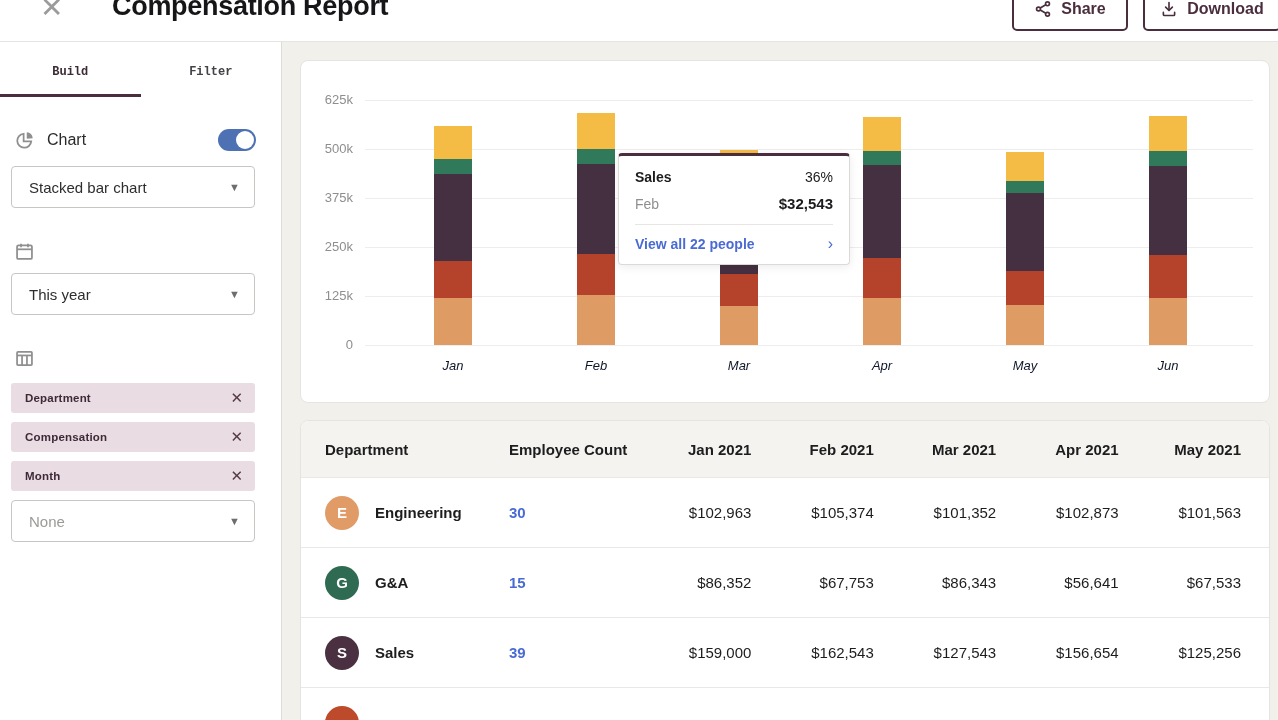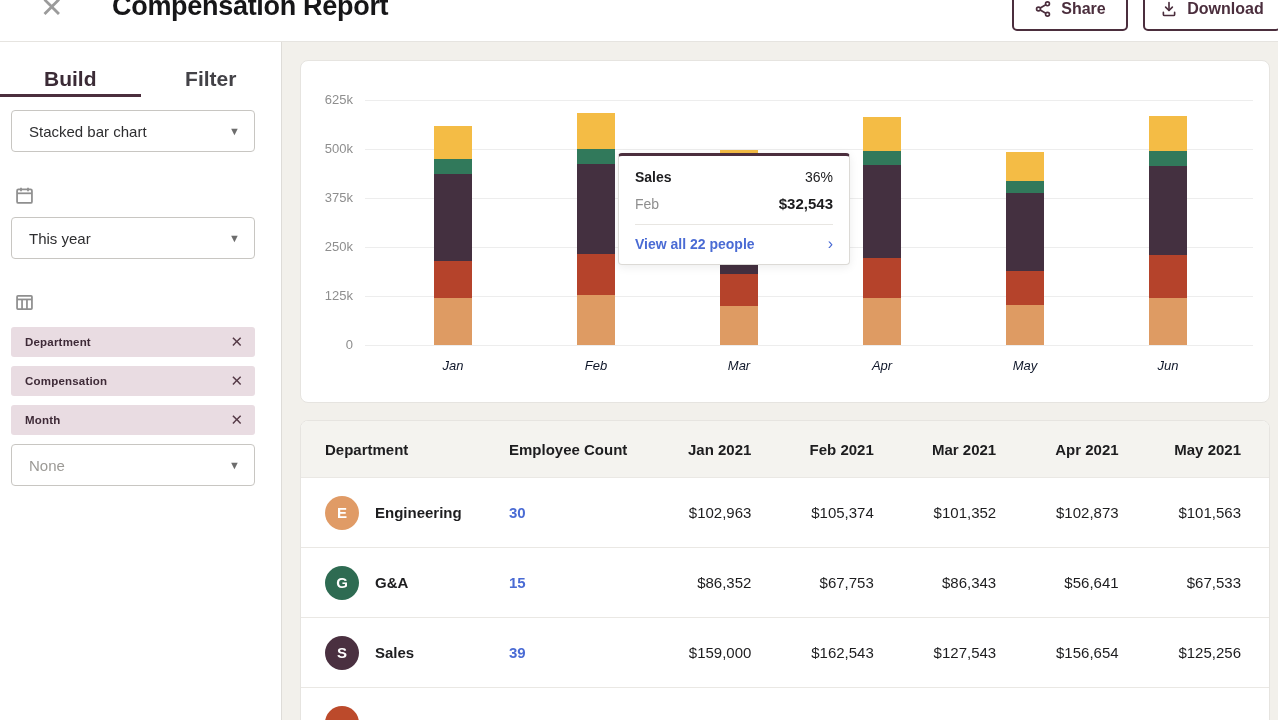--- a/index.html
+++ b/index.html
@@ -17,22 +17,22 @@
     border:2px solid #4b2e3d; border-radius:5px; display:flex; align-items:center;
     justify-content:center; gap:9px; font-size:16px; font-weight:700; color:#4b2e3d; }
   .hdr-btn.share { left:1012px; width:116px; }
   .hdr-btn.download { left:1143px; width:138px; }
 
   
   .sidebar { position:absolute; left:0; top:42px; width:282px; bottom:0; background:#fff;
     border-right:1px solid #dedcd8; z-index:20; }
   .tabs { display:flex; height:55px; }
   .tab { flex:1; display:flex; align-items:flex-end; justify-content:center;
-    padding-bottom:3px; font-size:21px; font-weight:700; color:#434247; cursor:pointer;
-    border-bottom:3px solid transparent; }
+    padding-bottom:15px; font-size:12px; font-weight:700; color:#434247; cursor:pointer;
+    border-bottom:3px solid transparent;font-family:Liberation Mono, monospace; }
   .tab.active { color:#3b2b36; border-bottom-color:#4b2e3d; }
   .side-row { display:flex; align-items:center; padding-left:14px; height:26px; }
   .side-row .lbl { font-size:16px; color:#2a2a2c; margin-left:12px; flex:1; }
   .side-row svg { flex:0 0 auto; }
   .toggle { width:38px; height:22px; border-radius:11px; background:#4e71b3;
     position:relative; margin-right:25px; cursor:pointer; }
   .toggle .knob { position:absolute; right:2px; top:2px; width:18px; height:18px;
     border-radius:50%; background:#fff; }
   .select { margin:13px 0 0 11px; width:244px; height:42px; border:1px solid #c8c6c2;
     border-radius:4px; background:#fff; display:flex; align-items:center;
@@ -123,20 +123,32 @@
     <span>Download</span>
   </div>
 </div>
 
 <div class="sidebar">
   <div class="tabs">
     <div class="tab active">Build</div>
     <div class="tab">Filter</div>
   </div>
 
+  <div class="side-row mt30">
+    <span style="display:flex;">
+      <svg width="21" height="21" viewBox="0 0 24 24" fill="none">
+        <path d="M11 4.3a8 8 0 1 0 8.7 8.7H11z" stroke="#8f8f8f" stroke-width="2"></path>
+        <path d="M14.6 2.6a7.6 7.6 0 0 1 6.8 6.8l-6.8.6z" fill="#8f8f8f"></path>
+      </svg>
+    </span>
+    <span class="lbl">Chart</span>
+    <span class="toggle">
+        <span class="knob"></span>
+      </span>
+  </div>
   <div class="select">
     <span class="val">Stacked bar chart</span>
     <span class="caret">▼</span>
   </div>
 
   <div class="side-row mt30">
     <span style="display:flex;">
       <svg width="21" height="21" viewBox="0 0 24 24" fill="none" stroke="#8f8f8f" stroke-width="2">
         <rect x="3.5" y="5" width="17" height="15.5" rx="1.5"></rect>
         <line x1="3.5" y1="9.5" x2="20.5" y2="9.5"></line>

